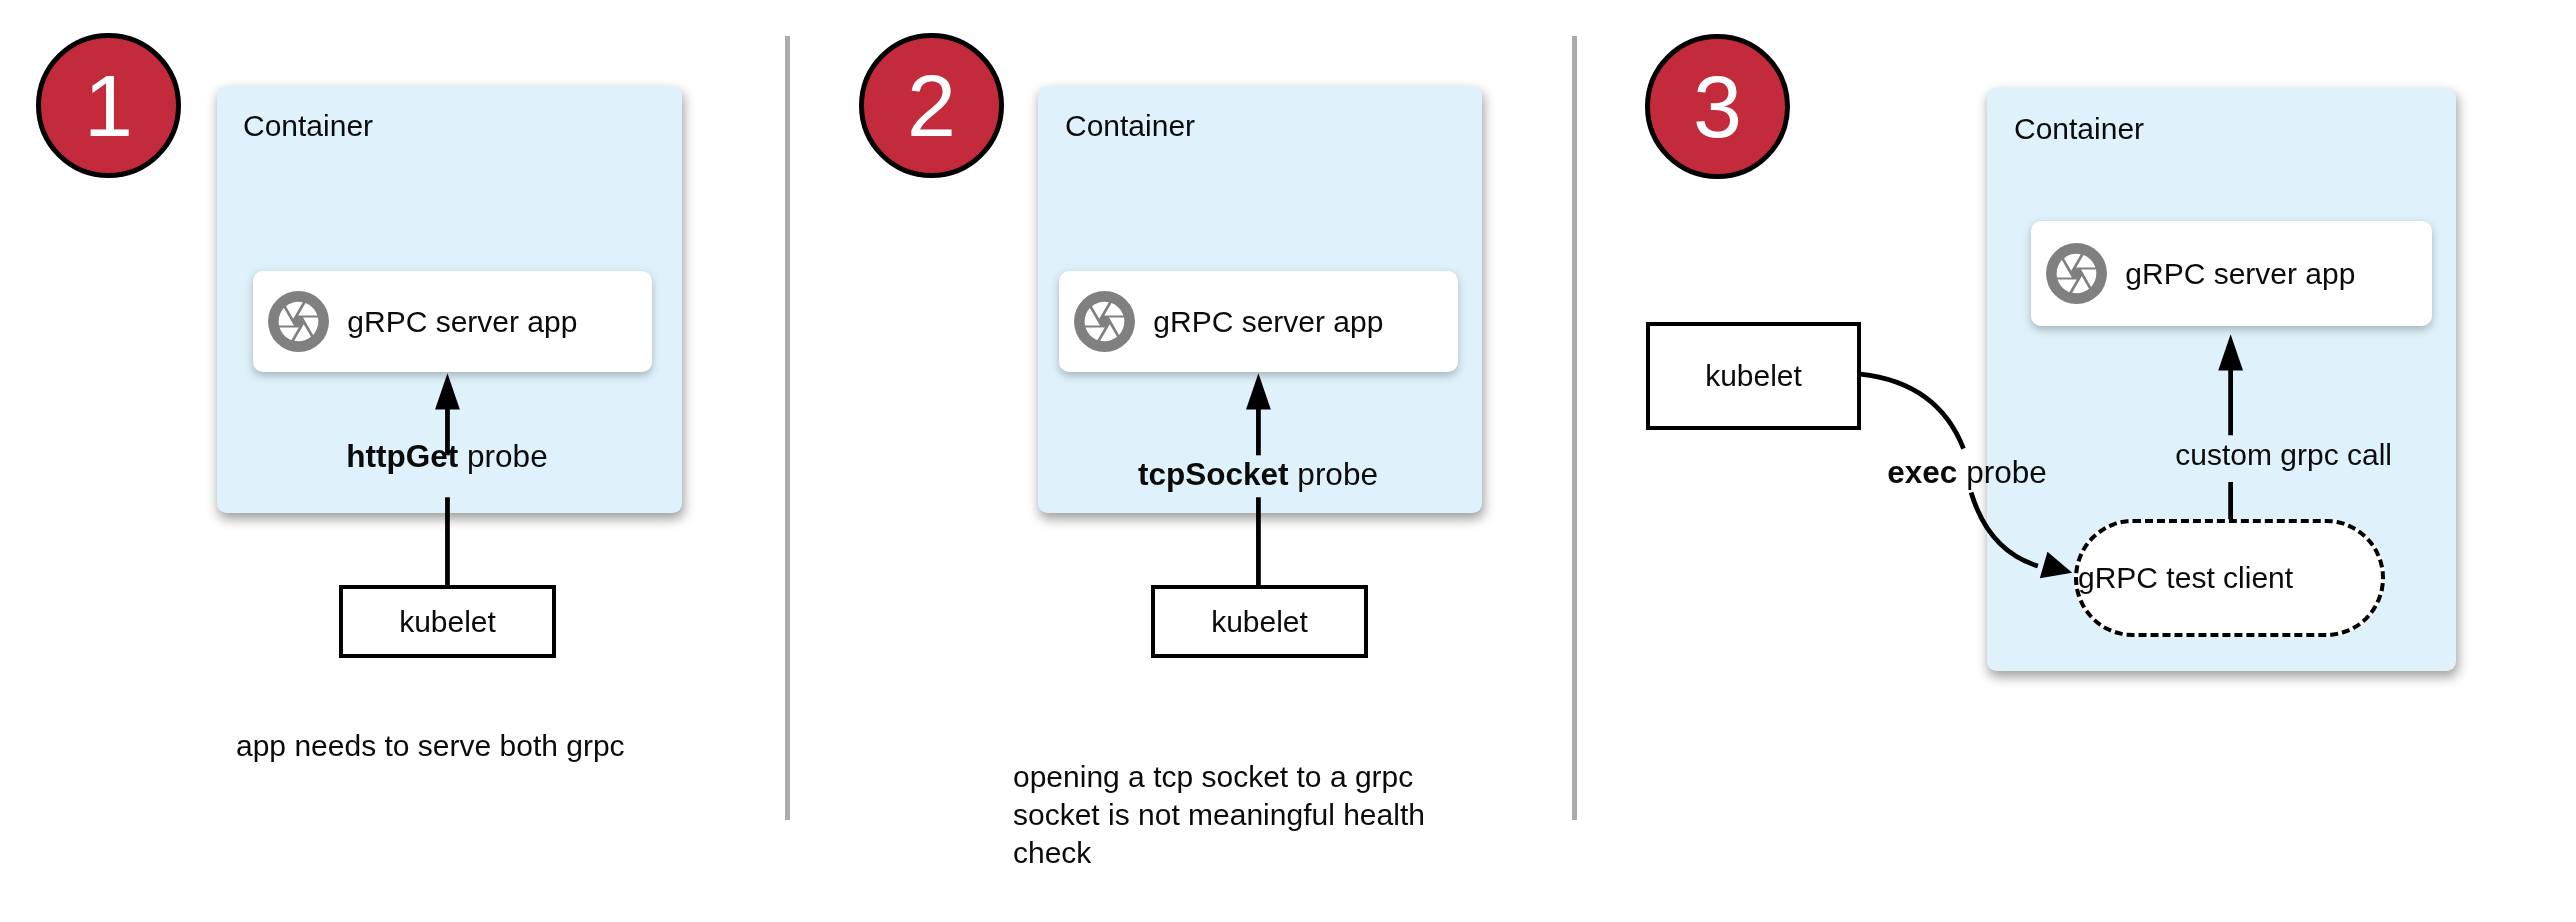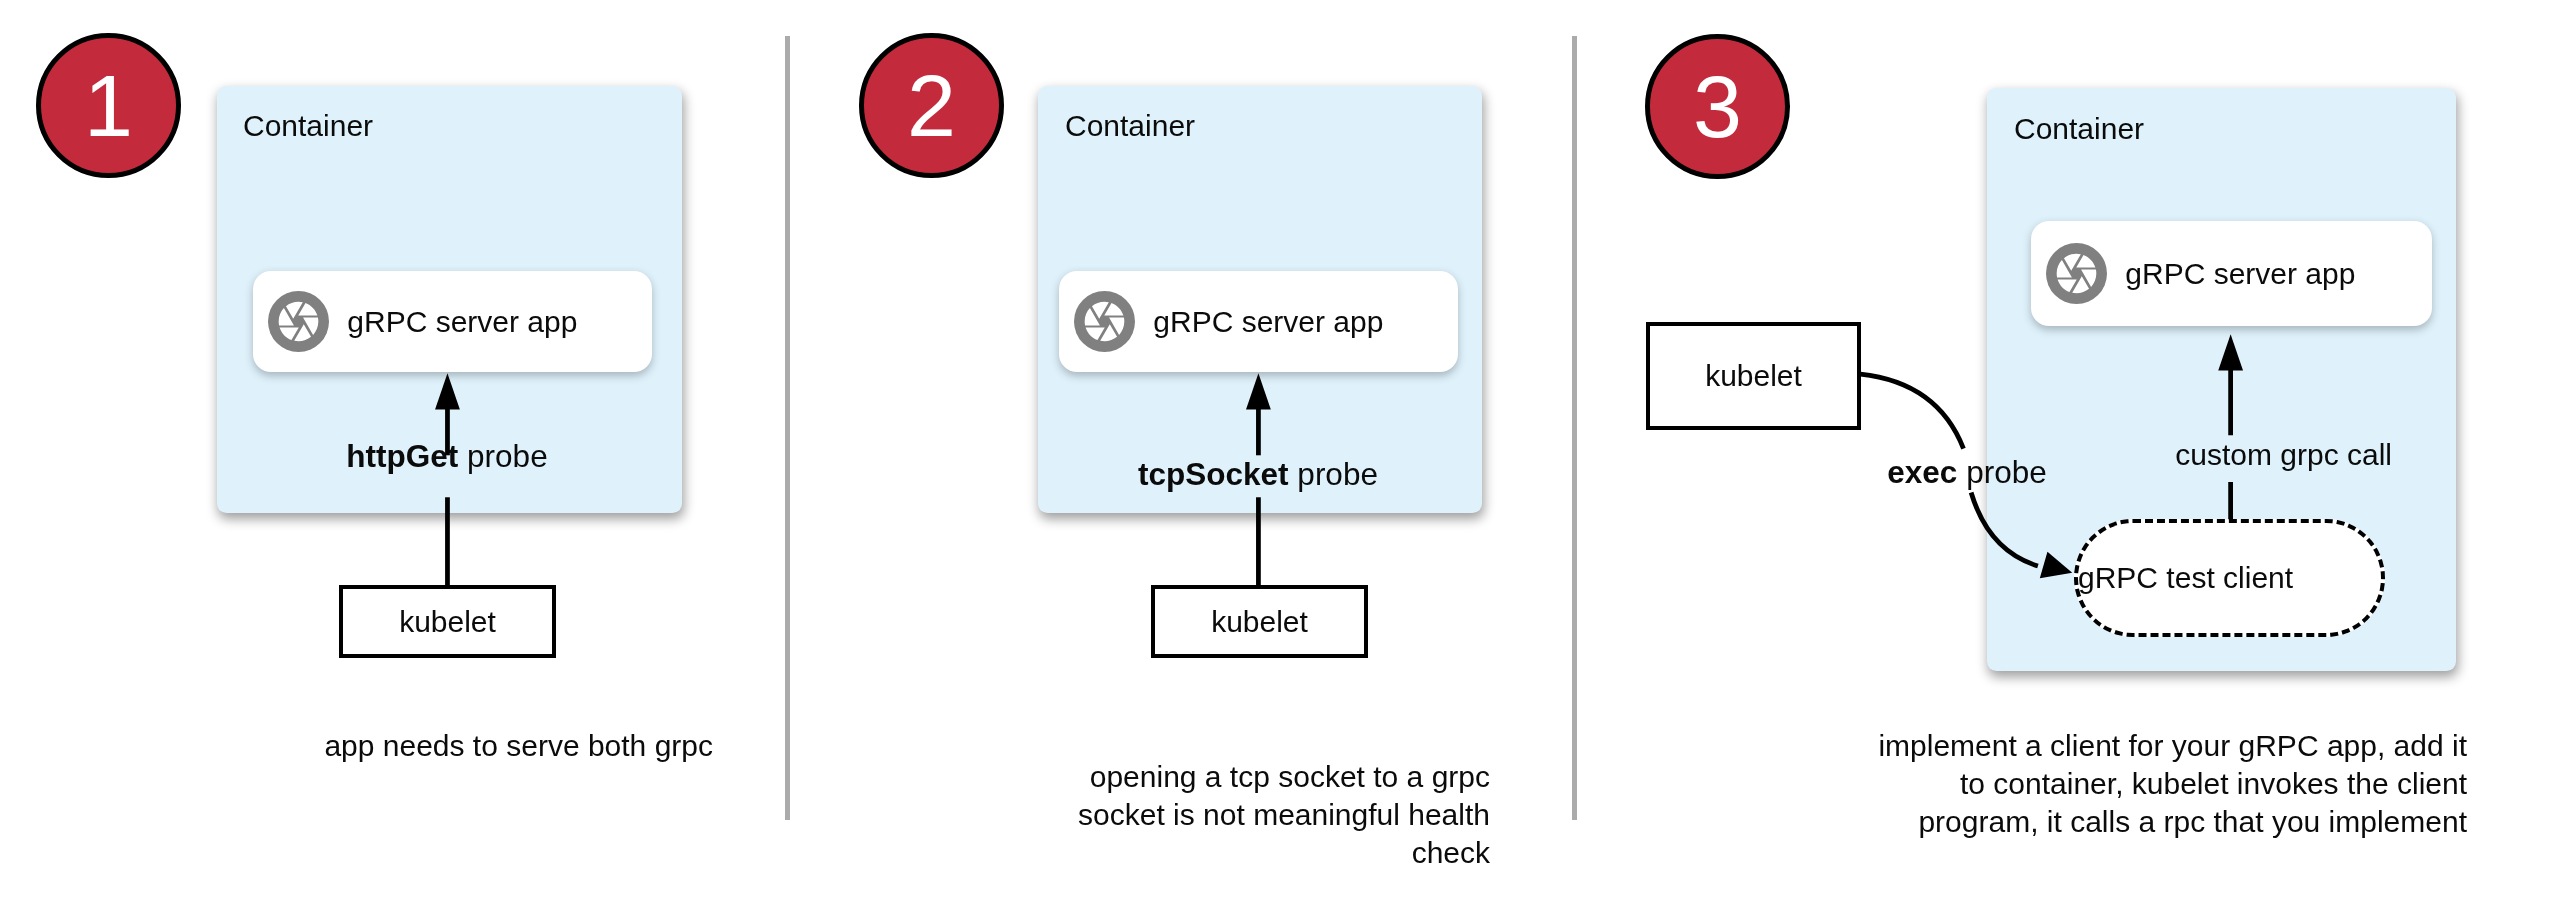--- a/index.html
+++ b/index.html
@@ -12,34 +12,34 @@
     width:145px;height:145px;border-radius:50%;border:5.7px solid #000;
     box-sizing:border-box;display:flex;align-items:center;justify-content:center;
     color:#fff;font-size:88px;font-weight:400;line-height:1;
   }
   .container-box{
     border-radius:9.5px;
     box-shadow:1.9px 5.7px 11.4px rgba(0,0,0,.38);
   }
   .container-label{font-size:30px;}
   .appbox{
-    background:#fff;border-radius:18px;box-shadow:0 3.8px 8.6px rgba(0,0,0,.25);
+    background:#fff;border-radius:10px;box-shadow:0 3.8px 8.6px rgba(0,0,0,.25);
     display:flex;align-items:center;box-sizing:border-box;padding-left:15.3px;
   }
   .app-icon{width:61px;height:61px;flex:0 0 auto;}
   .app-label{font-size:30px;margin-left:18px;white-space:nowrap;}
   .probe-label{
     width:324px;text-align:center;font-size:31.5px;white-space:pre;line-height:34px;
   }
   .probe-label b{font-weight:700;}
   .kubelet{
     background:#fff;border:4.8px solid #000;box-sizing:border-box;
     display:flex;align-items:center;justify-content:center;font-size:30px;
   }
-  .caption{font-size:30px;line-height:38px;text-align:right;}
+  .caption{font-size:30px;line-height:38px;text-align:left;}
   .divider{width:4.8px;background:#ababab;}
   .ellipse{
     background:#fff;border:4.8px dashed #000;border-radius:67px;box-sizing:border-box;
     display:flex;align-items:center;justify-content:flex-start;font-size:30px;
   }
   .call-label{width:324px;text-align:right;font-size:30px;line-height:32px;white-space:nowrap;}
   svg.overlay{position:absolute;left:0;top:0;pointer-events:none;}
 </style>
 </head>
 <body>
@@ -122,25 +122,20 @@
   </div>
 
   <div class="abs probe-label" style="left:1805px;top:455px;"><b>exec</b><span> probe</span></div>
 
   <div class="abs call-label" style="left:2068px;top:439px;">custom grpc call</div>
 
   <div class="abs ellipse" style="left:2074px;top:519px;width:311px;height:118px;">
     <span>gRPC test client</span>
   </div>
 
-  <div class="abs caption" style="left:1837px;top:727px;width:630px;">
-    <div>implement a client for your gRPC app, add it</div>
-    <div>to container, kubelet invokes the client</div>
-    <div>program, it calls a rpc that you implement</div>
-  </div>
 
   <svg class="overlay" width="2576" height="923" viewBox="0 0 2700 967">
 
     <g stroke="#000" stroke-width="5" fill="none">
       <line x1="469" y1="613" x2="469" y2="521"></line>
       <line x1="469" y1="477" x2="469" y2="427"></line>
       <polygon points="469,391 456,429 482,429" fill="#000" stroke="none"></polygon>
     </g>
 
     <g stroke="#000" stroke-width="5" fill="none">

